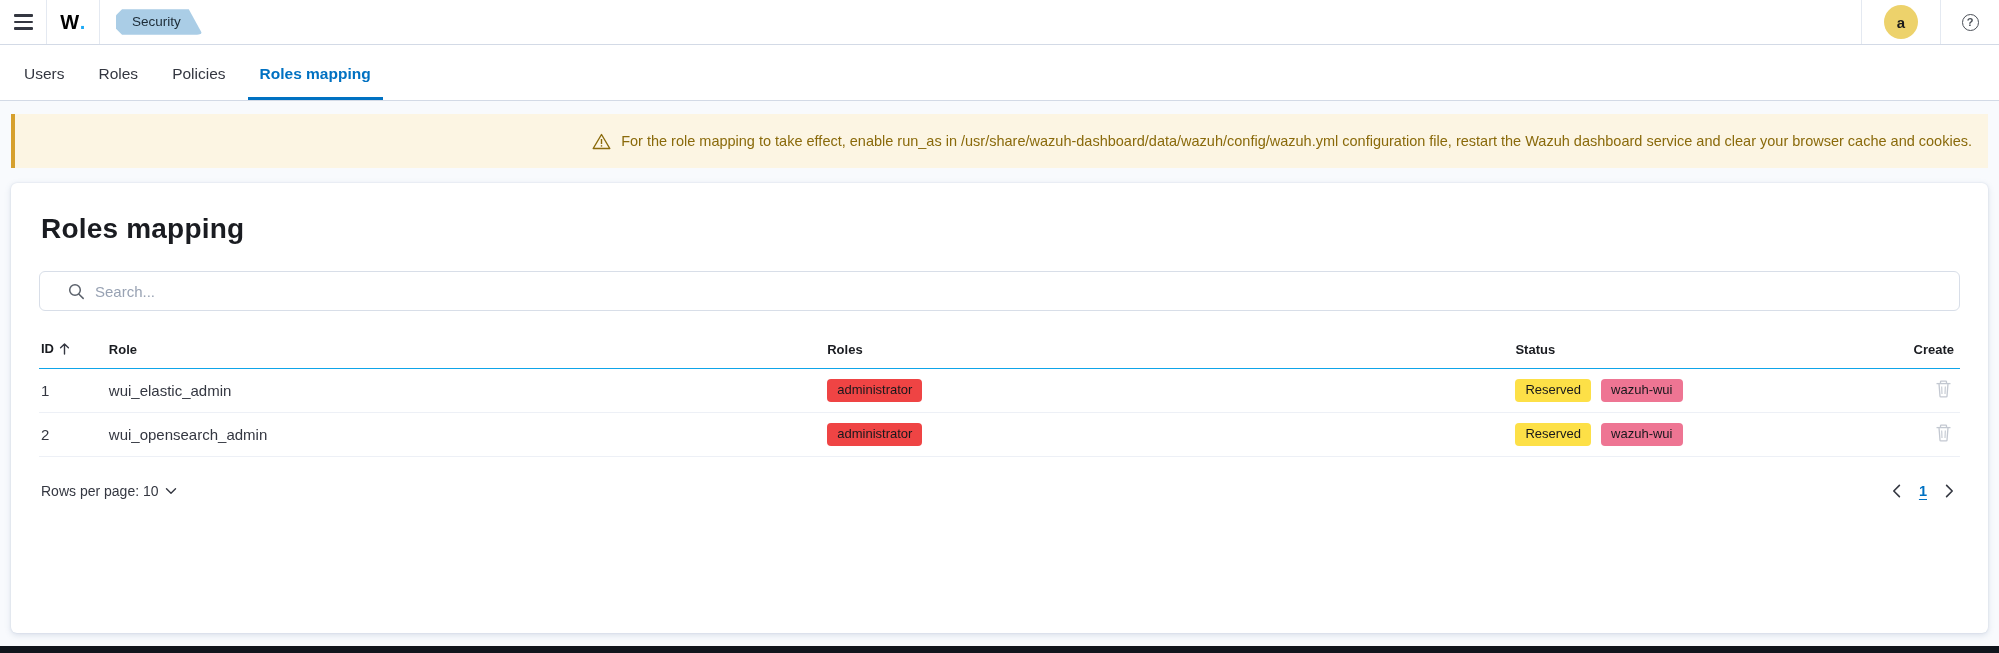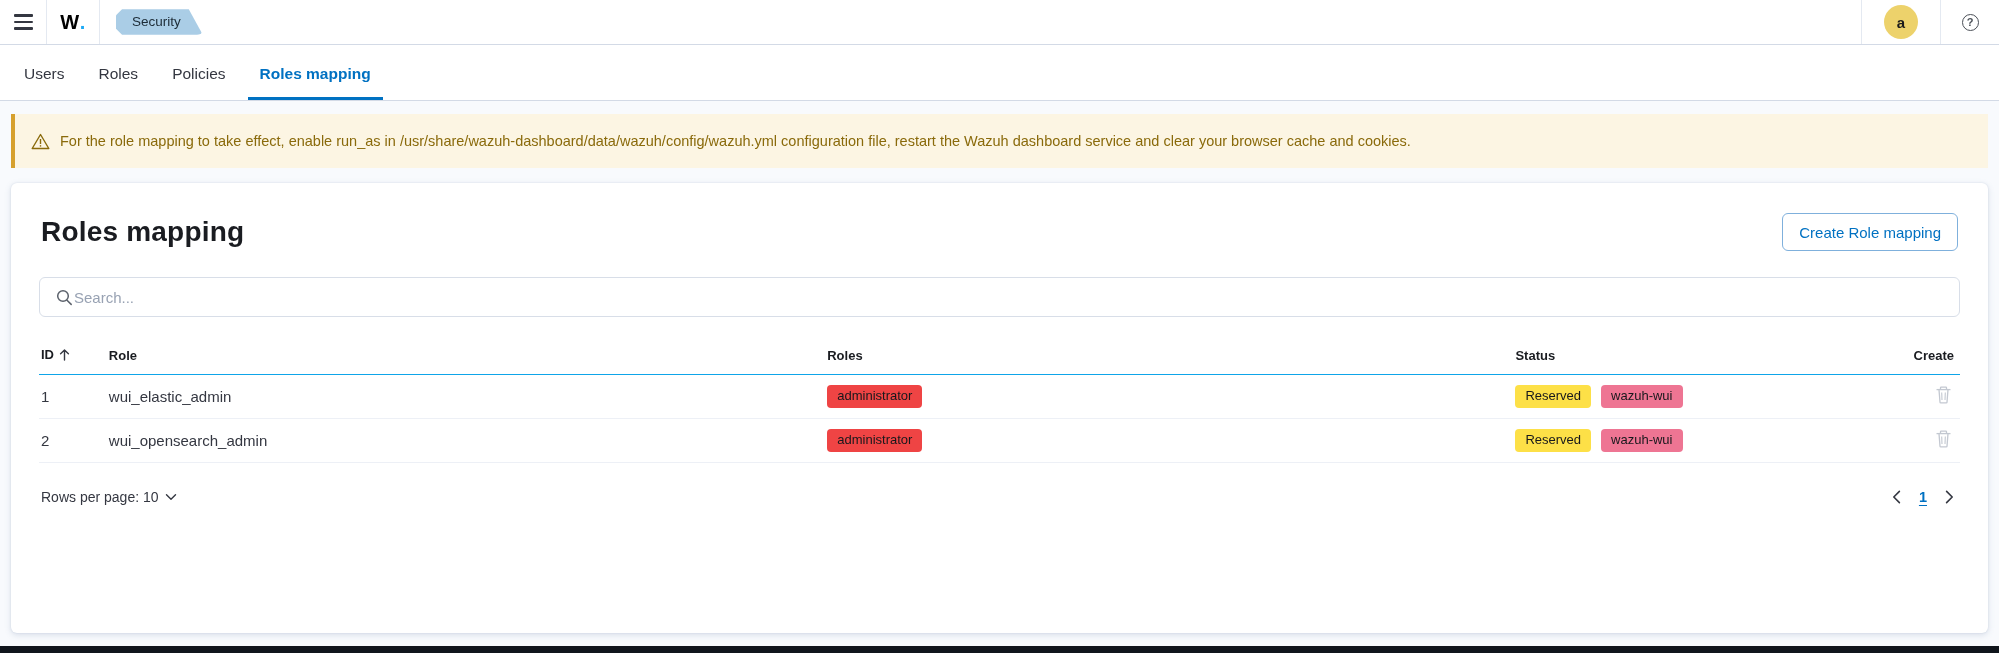--- a/index.html
+++ b/index.html
@@ -48,41 +48,41 @@
   }
   .tab{
     padding:0 12px 16px; font-size:15.5px; color:#343741; cursor:pointer;
     border-bottom:3px solid transparent; line-height:1;
   }
   .tab.active{ color:#0071C2; font-weight:bold; border-bottom-color:#0071C2; }
 
   
   .callout{
     margin:13px 11px 0; background:#FCF5E3; border-left:4px solid #D6A02D;
-    min-height:54px; display:flex; align-items:center; gap:10px; padding:10px 16px;
+    min-height:54px; display:flex; align-items:center; gap:10px; padding:10px 16px;justify-content:flex-end;
   }
   .callout-text{ color:#8A6A0B; font-size:14.5px; }
   .warn-icon{ flex:0 0 auto; display:flex; }
 
   
   .panel{
     margin:15px 11px 0; background:#fff; border-radius:6px;
     box-shadow:0 2px 6px rgba(104,126,162,.22), 0 0 2px rgba(104,126,162,.2);
     padding:24px 28px 16px; height:450px; position:relative;
   }
   .panel-head{ display:flex; align-items:center; justify-content:space-between; padding:6px 2px 0; }
   .panel-title{ font-size:28px; font-weight:600; color:#1A1C21; letter-spacing:.2px; }
   .create-btn{
     background:#fff; border:1px solid #7FB0DC; color:#0071C2; font-size:15px;
     border-radius:6px; height:38px; padding:0 16px; cursor:pointer;
     font-family:"Liberation Sans",sans-serif; font-weight:500;
   }
   .search-wrap{
     margin-top:26px; height:40px; border:1px solid #D8DEE8; border-radius:6px;
-    background:#fff; display:flex; align-items:center; padding:0 16px; gap:1px;justify-content:flex-end;
+    background:#fff; display:flex; align-items:center; padding:0 28px; gap:10px;justify-content:flex-end;
   }
   .search-input{
     border:none; outline:none; flex:1; font-size:15px; color:#343741;
     font-family:"Liberation Sans",sans-serif; background:transparent;
   }
   .search-input::placeholder{ color:#98A2B3; }
 
   
   table{ width:100%; border-collapse:collapse; margin-top:30px; }
   col.c-id{ width:68px; } col.c-name{ width:722px; } col.c-roles{ width:692px; }
@@ -165,21 +165,20 @@
         <rect x="8.8" y="12.2" width="1.4" height="1.4" fill="#8A6A0B"></rect>
       </svg>
   </span>
   <span class="callout-text">For the role mapping to take effect, enable run_as in /usr/share/wazuh-dashboard/data/wazuh/config/wazuh.yml configuration file, restart the Wazuh dashboard service and clear your browser cache and cookies.</span>
 </div>
 
 <div class="panel">
 
   <div class="panel-head">
     <div class="panel-title">Roles mapping</div>
-    <button class="create-btn">Create Role mapping</button>
   </div>
 
   <div class="search-wrap">
     <span style="display:flex;">
       <svg width="17" height="17" viewBox="0 0 17 17">
           <circle cx="7" cy="7" r="5.3" fill="none" stroke="#5b616b" stroke-width="1.5"></circle>
           <line x1="11" y1="11.2" x2="15.2" y2="15.4" stroke="#5b616b" stroke-width="1.5" stroke-linecap="round"></line>
         </svg>
     </span>
     <input class="search-input" type="text" placeholder="Search..." style="">

